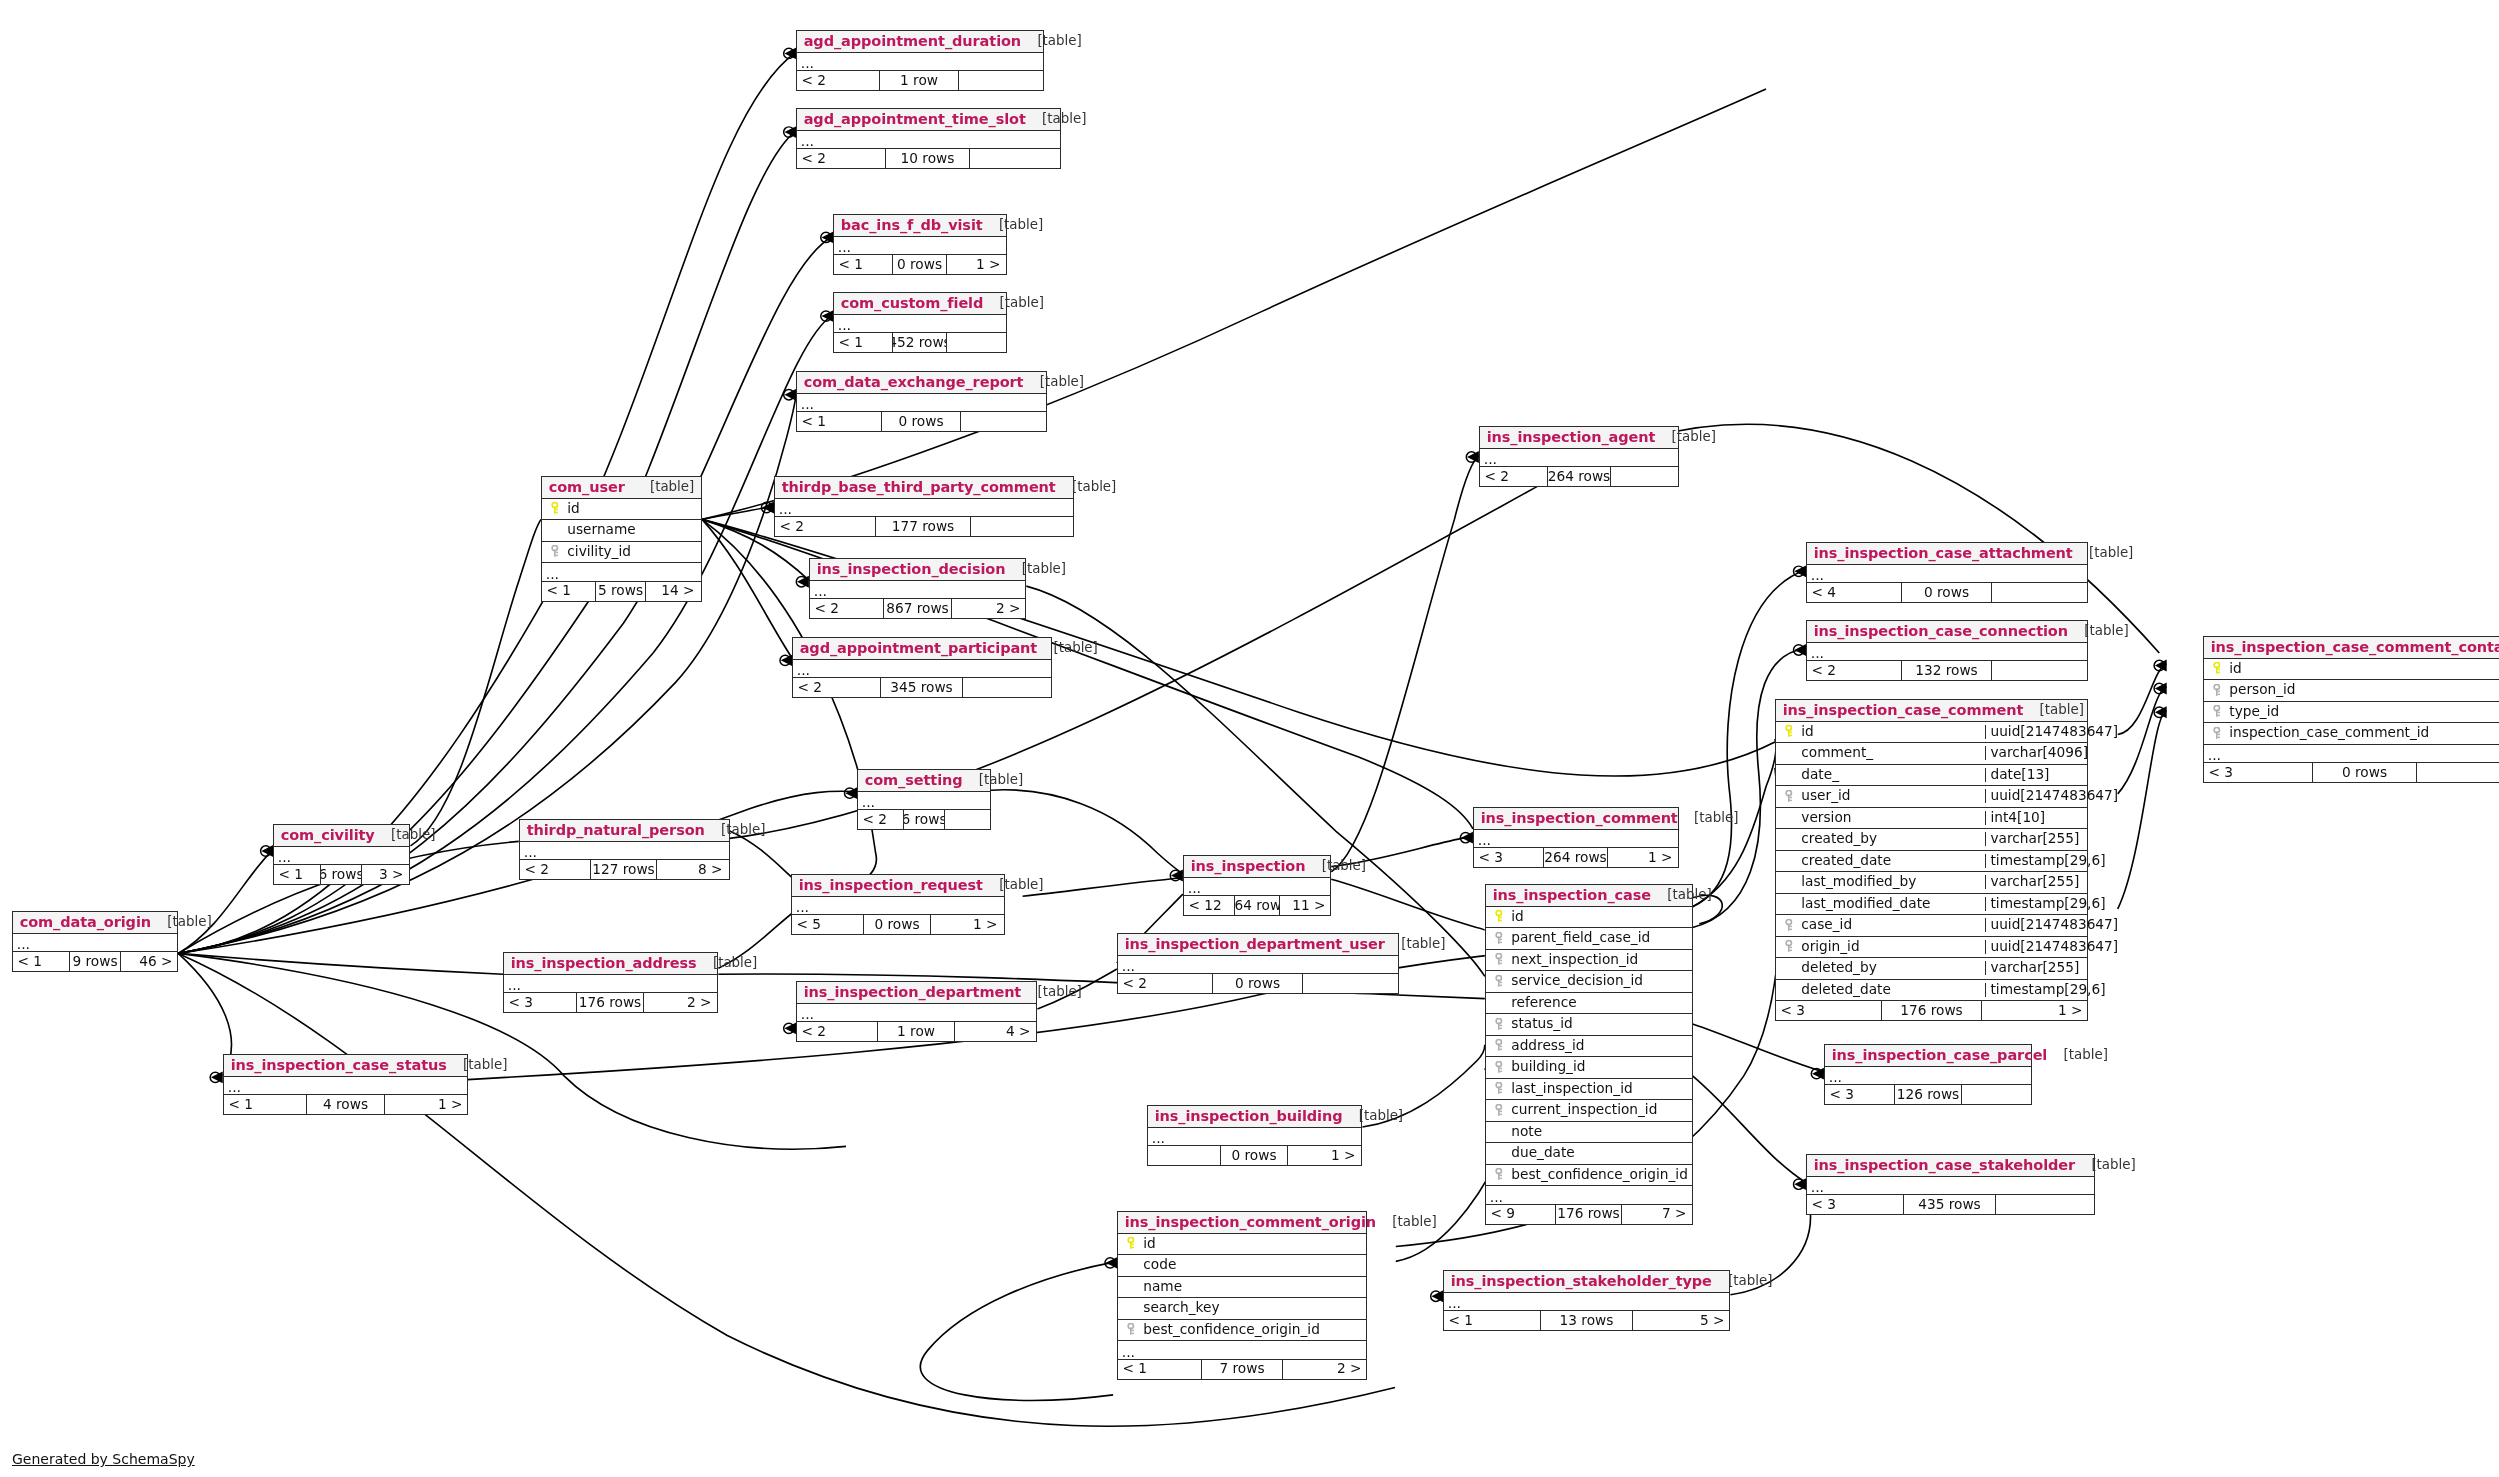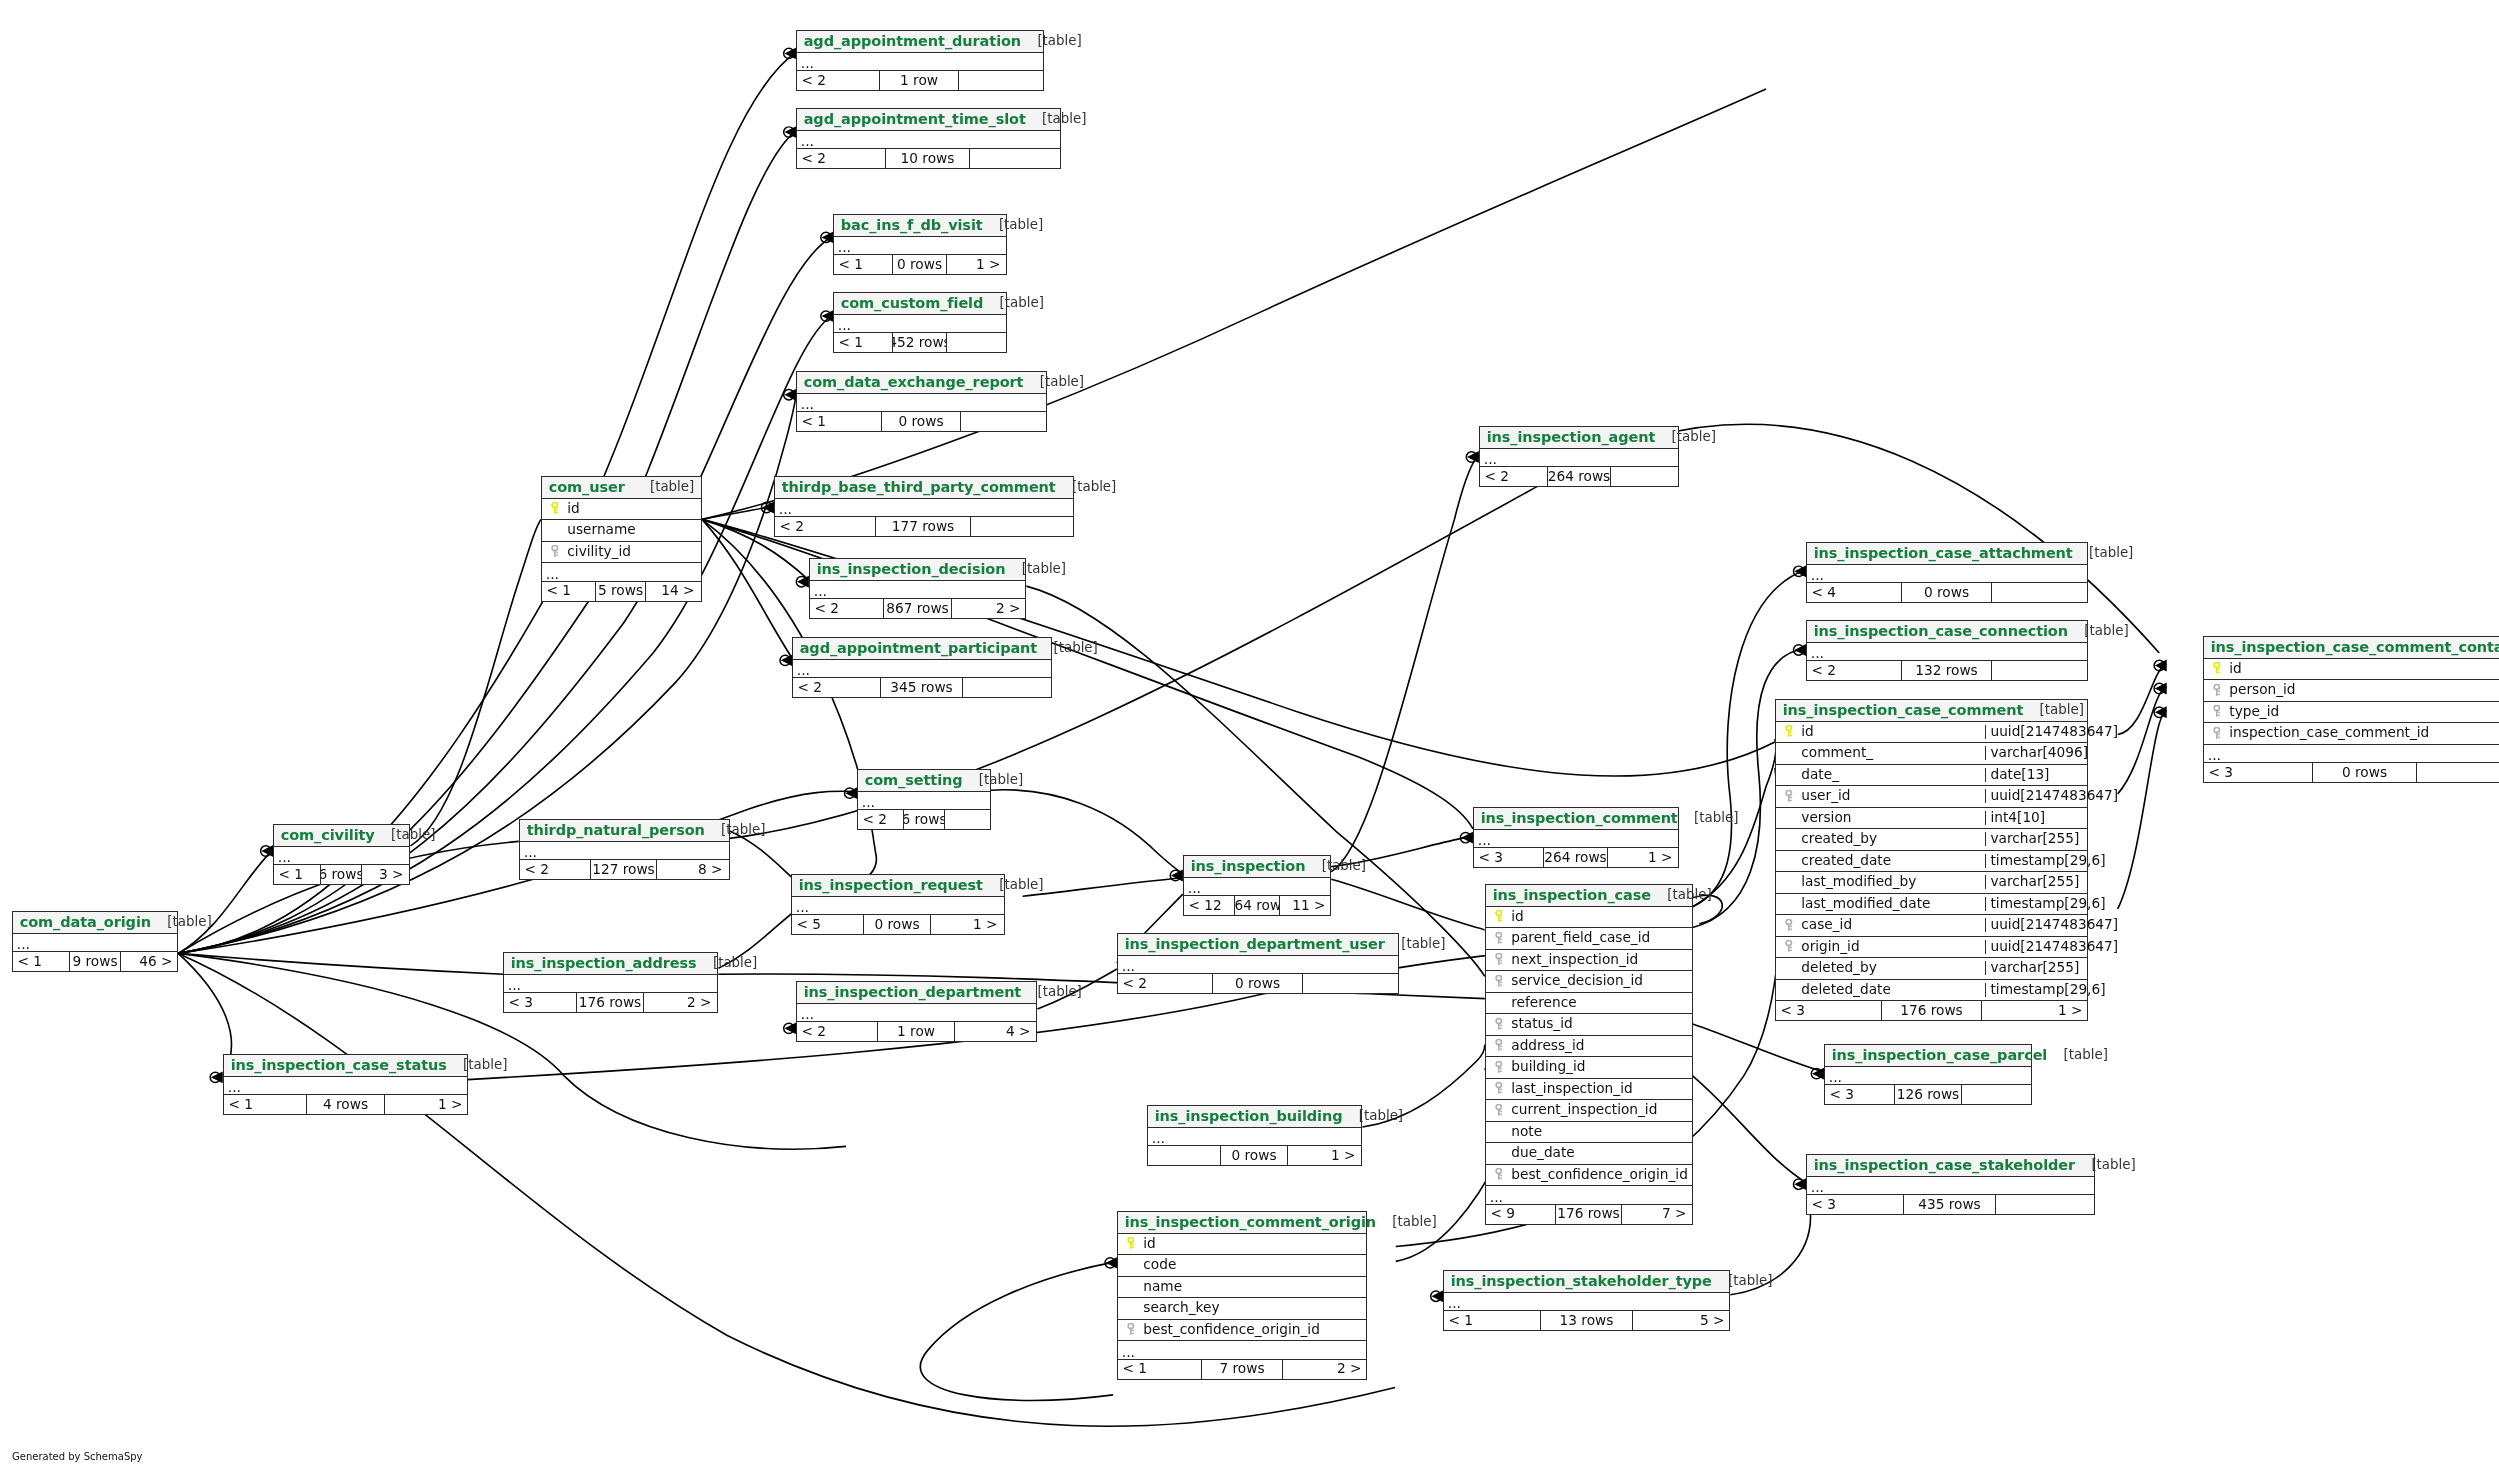--- a/index.html
+++ b/index.html
@@ -45,21 +45,21 @@
     background: #f4f4f4;
     border-bottom: 1.5px solid #2b2b2b;
     padding: 3px 6.7px 3.7px 6.7px;
     height: 21.5px;
     box-sizing: border-box;
     white-space: nowrap;
   }
   .tbl-name {
     font-weight: bold;
     font-size: 14.5px;
-    color: #15803d;
+    color: #be185d;
     letter-spacing: -0.1px;
   }
   .tbl-kind {
     font-size: 13.4px;
     color: #333;
     margin-left: 16.3px;
   }
   .col-row {
     display: flex;
     align-items: center;
@@ -121,24 +121,25 @@
   .foot-left   { justify-content: flex-start; }
   .foot-center { justify-content: center; border-left: 1.1px solid #2b2b2b; border-right: 1.1px solid #2b2b2b; }
   .foot-right  { justify-content: flex-end; }
 
   .keyicon { display: block; }
 
   #credit {
     position: absolute;
     left: 12px;
     top: 1451px;
-    font-size: 10px;
+    font-size: 14px;
     color: #111;
     z-index: 5;
     white-space: nowrap;
+    text-decoration: underline;
   }
 </style>
 </head>
 <body>
 
 <div id="canvas">
 
   <svg id="edge-layer" viewBox="0 0 3369 1992" xmlns="http://www.w3.org/2000/svg">
     <g fill="none" stroke="#000000" stroke-width="2.2">
 

